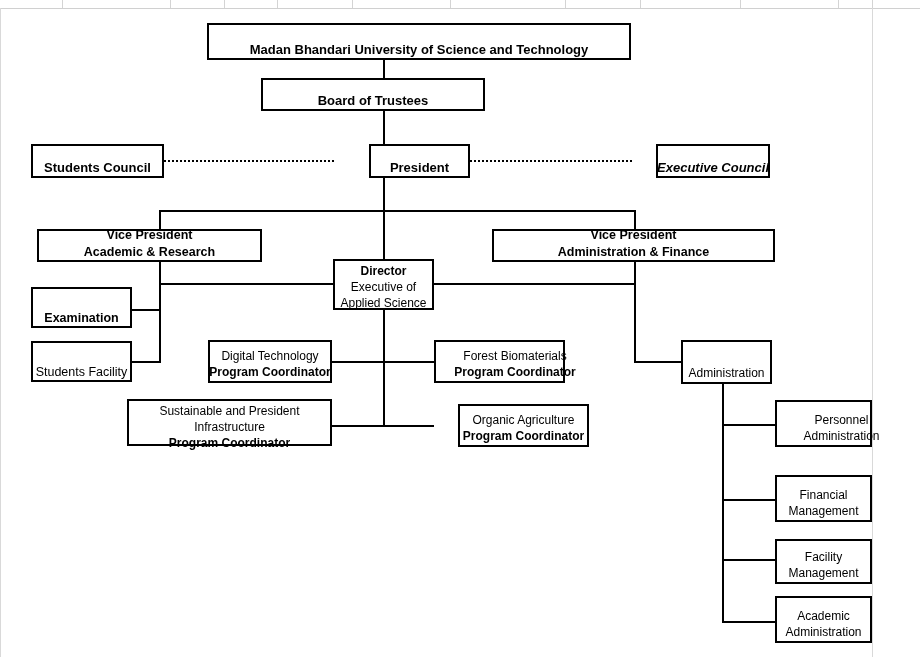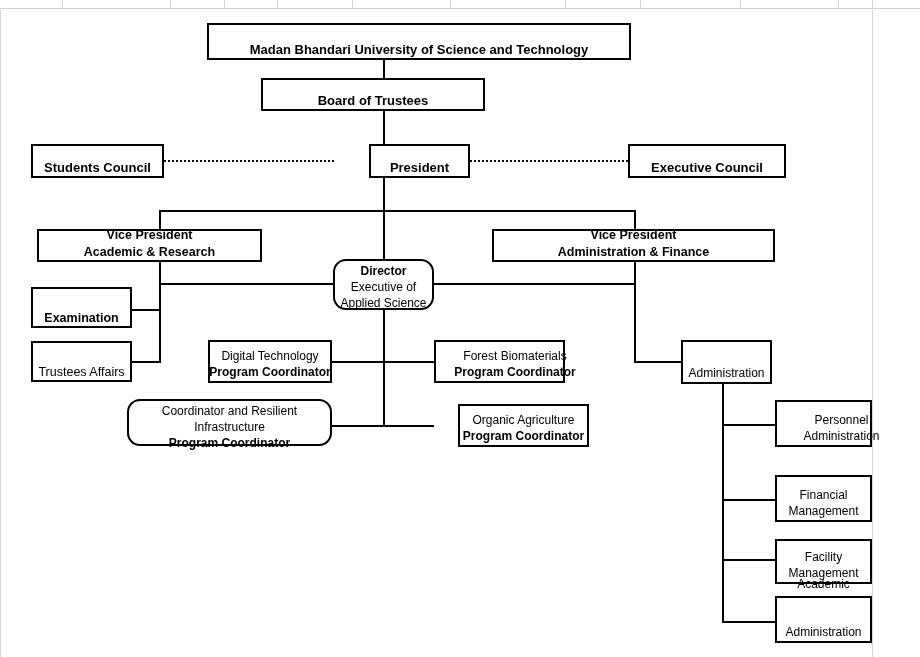--- a/index.html
+++ b/index.html
@@ -76,21 +76,20 @@
 
   .fs13 { font-size: 13px; }
   .fs12 { font-size: 12.5px; }
   .fs115 { font-size: 12px; }
 
   
   .node.overflow {
     justify-content: flex-start;
     overflow: visible;
     padding-top: 3px;
-    border-radius: 13px;
   }
 
   
   .hline {
     position: absolute;
     height: 2px;
     background: #000000;
     z-index: 1;
   }
   .vline {
@@ -173,21 +172,21 @@
   </div>
 
   <div class="node" style="left:333px; top:144px; width:101px; height:34px;margin-left:36px;">
     <span class="line b fs13">President</span>
   </div>
 
   <div class="node" style="left:31px; top:144px; width:133px; height:34px;">
     <span class="line b fs13">Students Council</span>
   </div>
 
-  <div class="node" style="left:628px; top:144px; width:158px; height:34px;">
+  <div class="node" style="left:656px; top:144px; width:114px; height:34px;font-style:italic;">
     <span class="line b fs13">Executive Council</span>
   </div>
 
   <div class="node" style="left:37px; top:229px; width:225px; height:33px;">
     <span class="line b fs12">Vice President</span>
     <span class="line b fs12">Academic &amp; Research</span>
   </div>
 
   <div class="node" style="left:492px; top:229px; width:283px; height:33px;">
     <span class="line b fs12">Vice President</span>
@@ -198,35 +197,35 @@
     <span class="line b fs115">Director</span>
     <span class="line r fs115">Executive of</span>
     <span class="line r fs115">Applied Science</span>
   </div>
 
   <div class="node" style="left:31px; top:287px; width:101px; height:41px;">
     <span class="line b fs12">Examination</span>
   </div>
 
   <div class="node" style="left:31px; top:341px; width:101px; height:41px;">
-    <span class="line r fs12">Trustees Affairs</span>
+    <span class="line r fs12">Students Facility</span>
   </div>
 
   <div class="node" style="left:208px; top:340px; width:124px; height:43px;">
     <span class="line r fs115">Digital Technology</span>
     <span class="line b fs115">Program Coordinator</span>
   </div>
 
   <div class="node" style="left:434px; top:340px; width:131px; height:43px;padding-left:31px;">
     <span class="line r fs115">Forest Biomaterials</span>
     <span class="line b fs115">Program Coordinator</span>
   </div>
 
   <div class="node overflow" style="left:127px; top:399px; width:205px; height:47px;">
-    <span class="line r fs115">Coordinator and Resilient</span>
+    <span class="line r fs115">Sustainable and President</span>
     <span class="line r fs115">Infrastructure</span>
     <span class="line b fs115">Program Coordinator</span>
   </div>
 
   <div class="node" style="left:458px; top:404px; width:131px; height:43px;">
     <span class="line r fs115">Organic Agriculture</span>
     <span class="line b fs115">Program Coordinator</span>
   </div>
 
   <div class="node" style="left:681px; top:340px; width:91px; height:44px;">
@@ -241,18 +240,18 @@
   <div class="node" style="left:775px; top:475px; width:97px; height:47px;">
     <span class="line r fs115">Financial</span>
     <span class="line r fs115">Management</span>
   </div>
 
   <div class="node" style="left:775px; top:539px; width:97px; height:45px;">
     <span class="line r fs115">Facility</span>
     <span class="line r fs115">Management</span>
   </div>
 
-  <div class="node" style="left:775px; top:596px; width:97px; height:47px;gap:32px;">
+  <div class="node" style="left:775px; top:596px; width:97px; height:47px;">
     <span class="line r fs115">Academic</span>
     <span class="line r fs115">Administration</span>
   </div>
 
 </div>
 
 </body></html>

